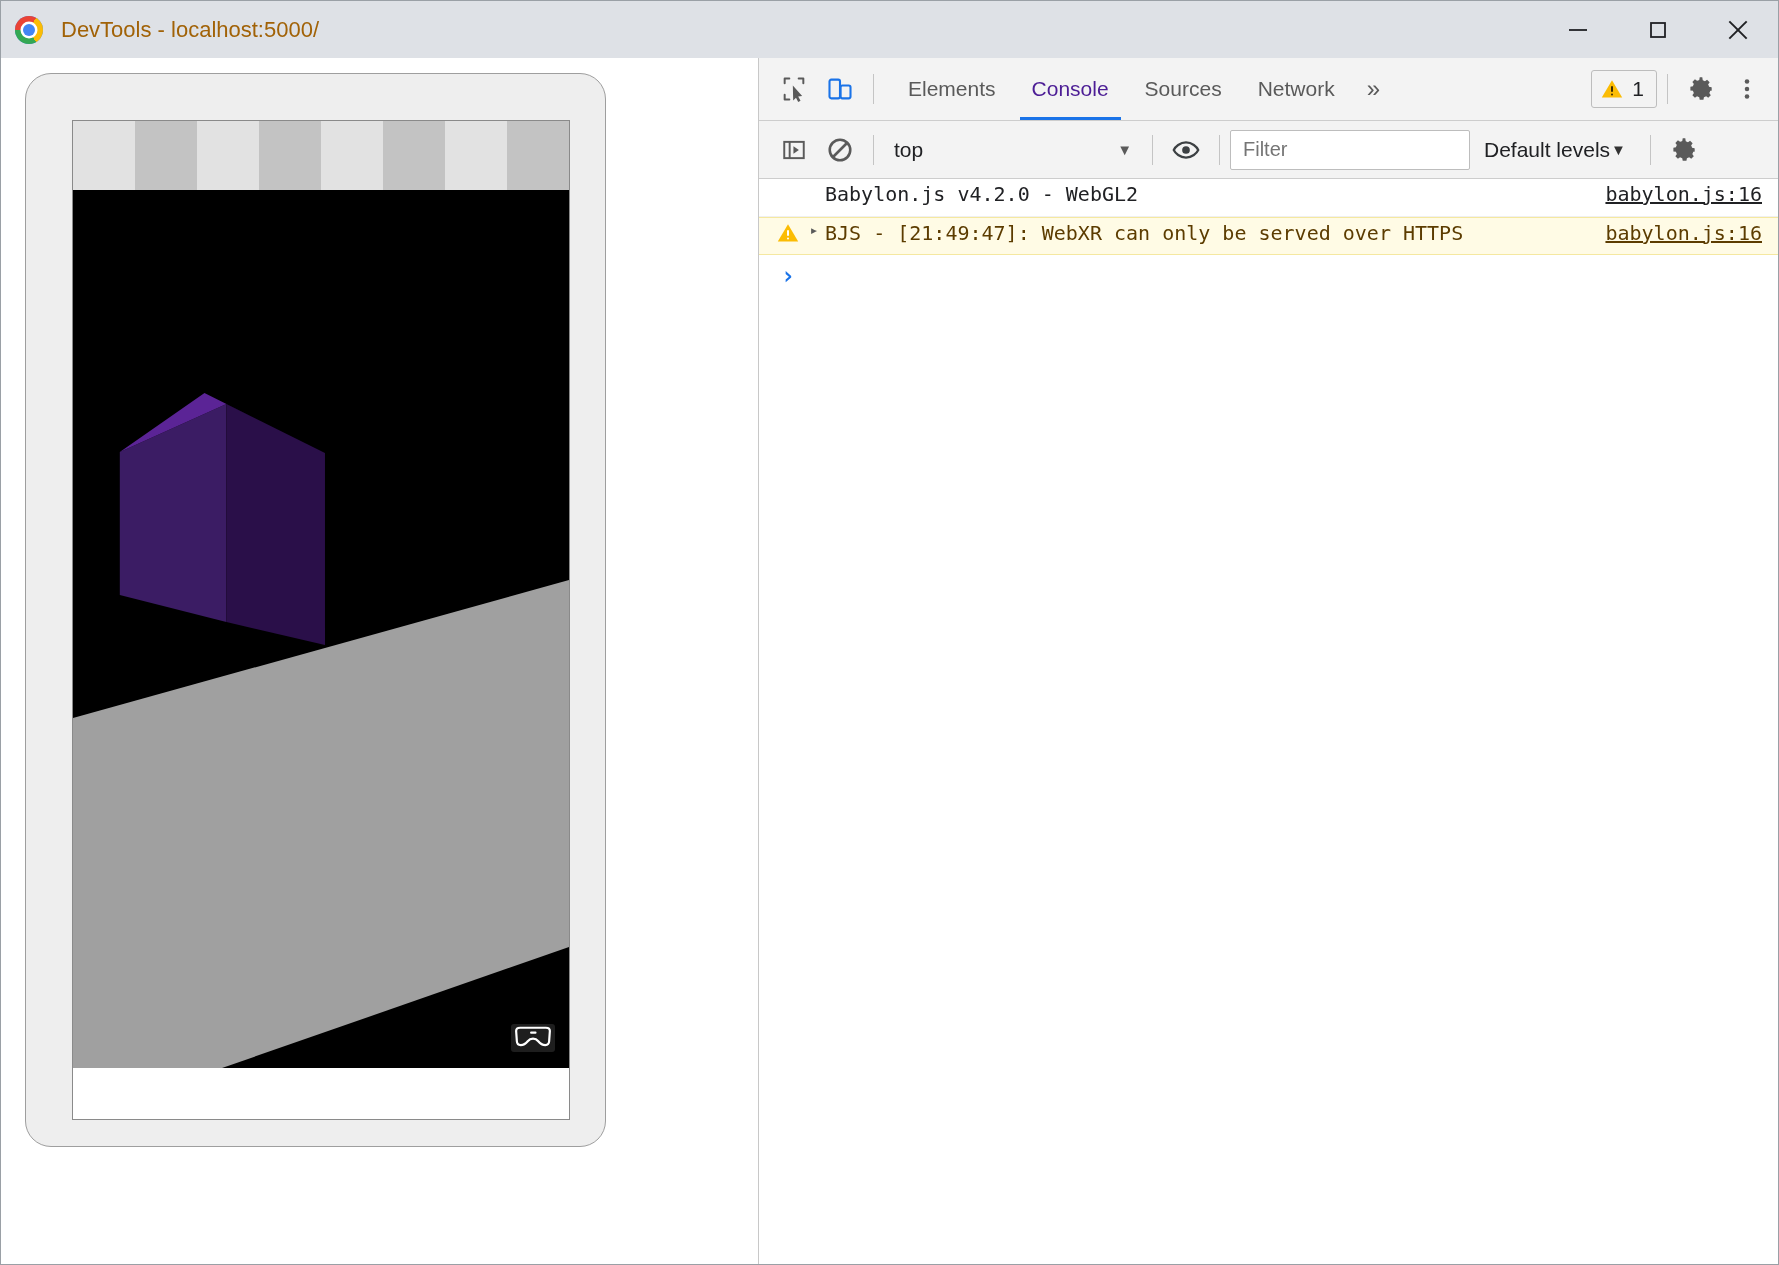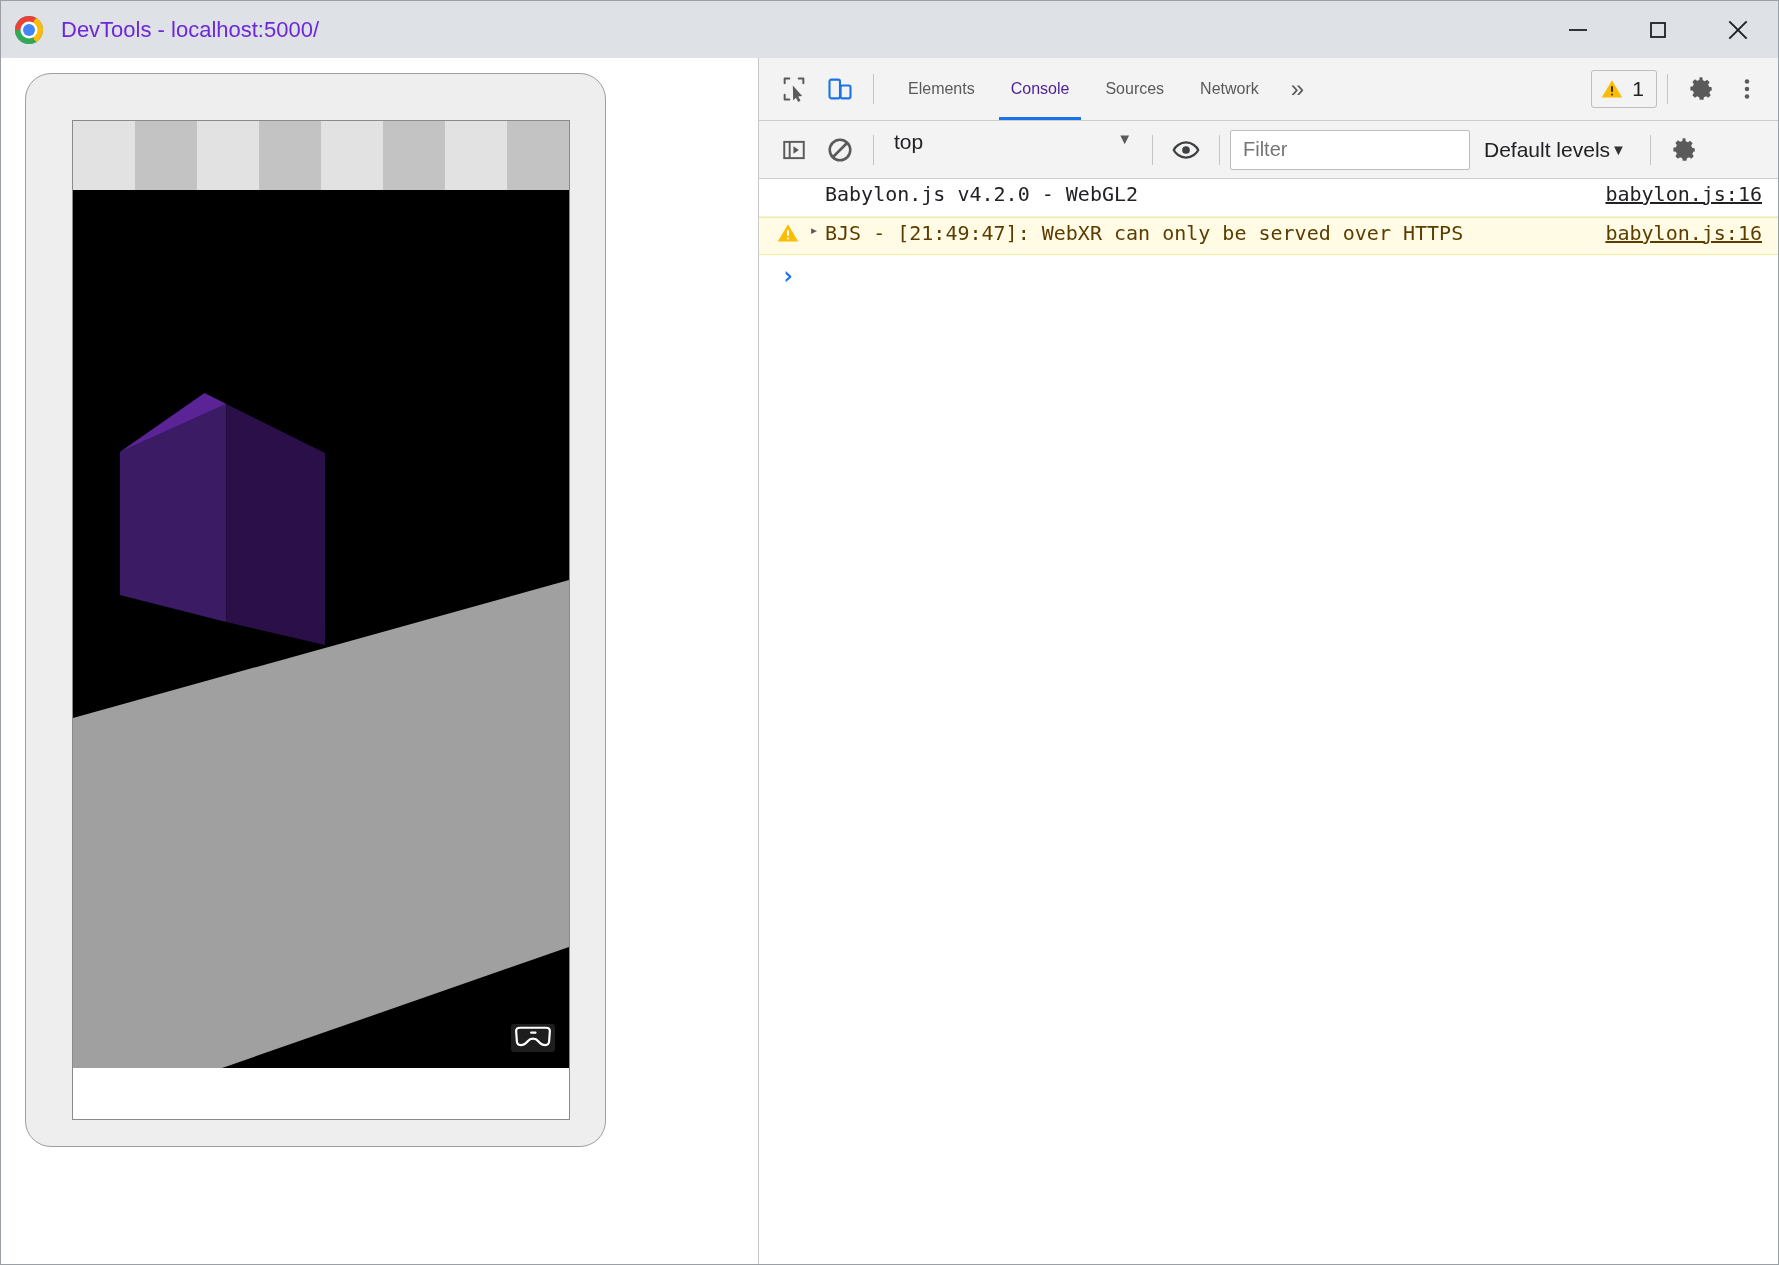--- a/index.html
+++ b/index.html
@@ -50,21 +50,21 @@
     position: absolute;
     left: 50%; top: 50%;
     width: 12px; height: 12px;
     margin: -6px 0 0 -6px;
     border-radius: 50%;
     background: #4285F4;
     box-shadow: 0 0 0 2.5px #ffffff;
   }
   .window-title {
     font-size: 22px;
-    color: #6d28d9;
+    color: #a16207;
     margin-left: 18px;
     white-space: nowrap;
   }
   .win-controls {
     position: absolute;
     right: 0; top: 0;
     height: 57px;
     display: flex;
   }
   .win-btn {
@@ -202,21 +202,21 @@
   }
   .dt-tabs {
     display: flex;
     align-items: stretch;
     height: 100%;
     margin-left: 6px;
   }
   .dt-tab {
     display: flex; align-items: center;
     padding: 16px 18px;
-    font-size: 16px;
+    font-size: 21px;
     color: #5a5a5a;
     position: relative;
     white-space: nowrap;
   }
   .dt-tab.active { color: #4c1d95; }
   .dt-tab.active::after {
     content: "";
     position: absolute;
     left: 6px; right: 6px; bottom: 0;
     height: 3px;
@@ -249,21 +249,21 @@
 
   .console-toolbar {
     height: 58px;
     flex: 0 0 58px;
     background: #f3f3f3;
     border-bottom: 1px solid #cdcdcd;
     display: flex; align-items: center;
     padding: 0 8px 0 12px;
   }
   .ctx-select {
-    display: flex; align-items: flex-start;
+    display: flex; align-items: center;
     width: 258px;
     height: 40px;
     padding: 0 10px;
     font-size: 21px;
     color: #202124;
     position: relative;
   }
   .ctx-select .caret {
     margin-left: auto;
     font-size: 15px;

